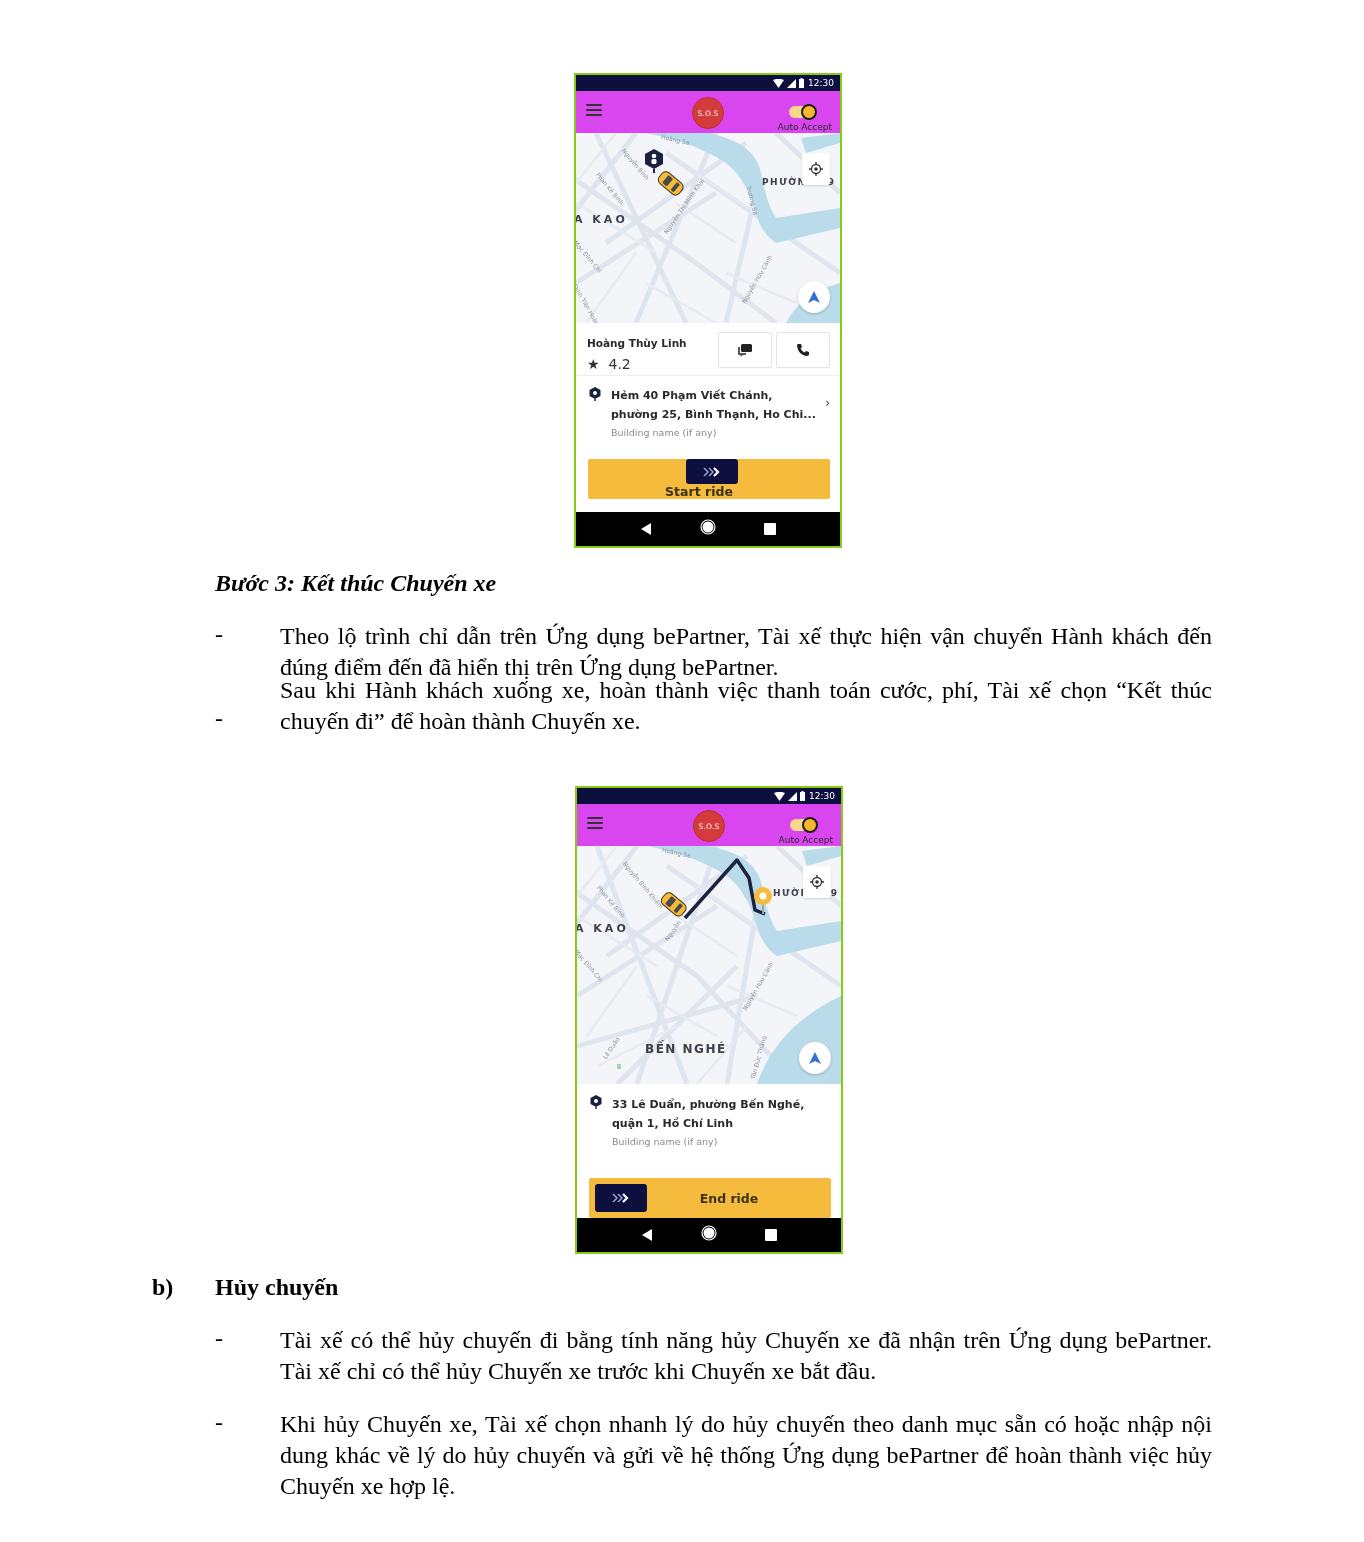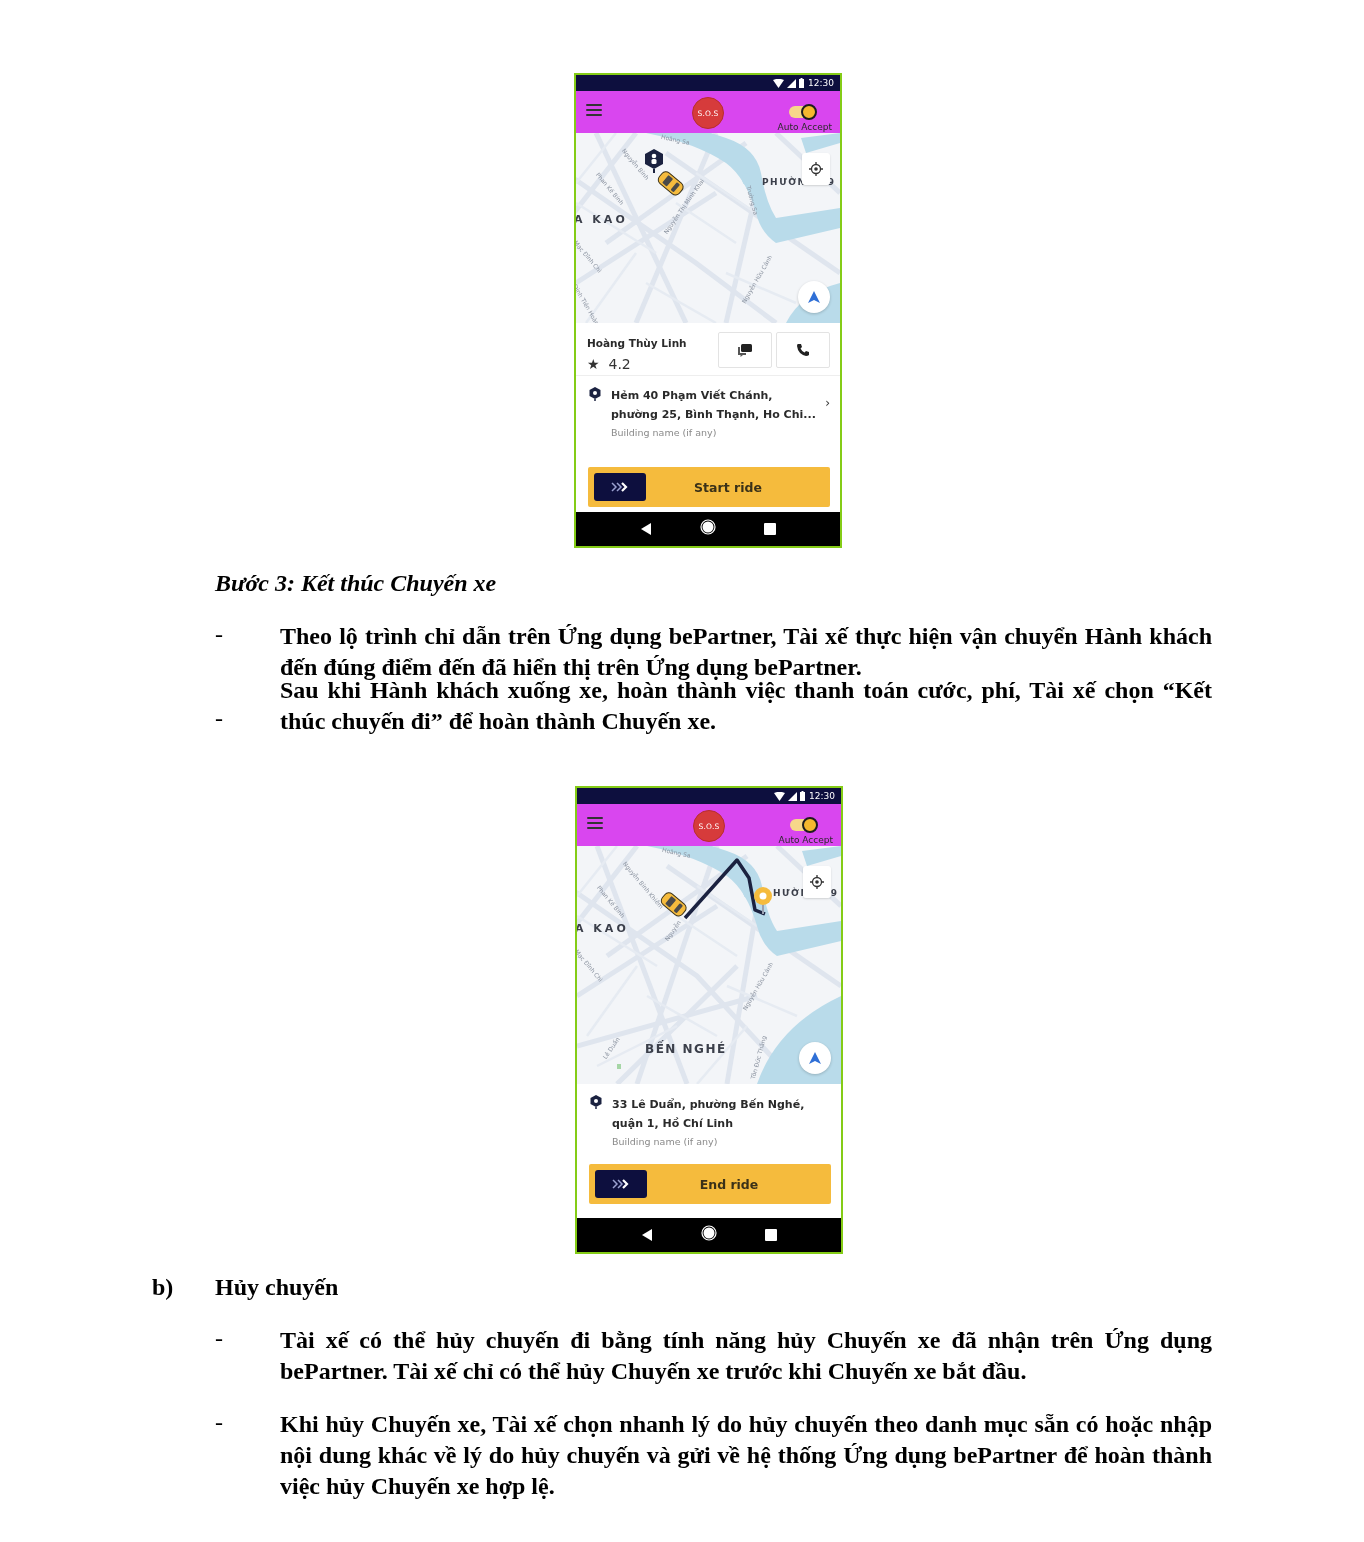--- a/index.html
+++ b/index.html
@@ -48,35 +48,35 @@
   .call-btn { right:10px; }
 
   .addr { position:relative; padding:9px 24px 0 35px; height:66px; }
   .addr .pin { position:absolute; left:13px; top:11px; }
   .addr-line { font-size:11px; color:#2a2a2a; font-weight:bold; line-height:21px; white-space:nowrap; overflow:hidden; }
   .addr-sub { font-size:9.5px; color:#8a8a8a; margin-top:2px; }
   .addr .chev { position:absolute; right:10px; top:20px; font-size:12px; color:#333; }
 
   .slide-bar { position:absolute; left:12px; right:10px; height:40px; background:#f5bb3d; border-radius:2px;
                display:flex; align-items:center; }
-  #phone1 .slide-bar { top:392px; }
-  #phone2 .slide-bar { top:376px; }
+  #phone1 .slide-bar { top:384px;flex-direction:column; }
+  #phone2 .slide-bar { top:390px; }
   .slide-handle { margin-left:6px; width:52px; height:28px; background:#0d0f3e; border-radius:3px;
                   display:flex; align-items:center; justify-content:center; color:#fff; }
   .slide-label { flex:1; text-align:center; font-size:12.5px; font-weight:bold; color:#3a3118; margin-right:20px; }
 
   .navbar { position:absolute; left:0; right:0; bottom:0; height:34px; background:#000;
             display:flex; align-items:center; justify-content:space-around; padding:0 40px; }
   .navbar > div { cursor:pointer; }
 
   
   .doc { position:absolute; font-size:24px; line-height:31px; }
   .step-heading { left:215px; top:568px; font-style:italic; font-weight:bold; font-size:24px; }
   .bullet-dash { position:absolute; left:215px; font-size:24px; }
-  .para { position:absolute; left:280px; width:932px; text-align:justify; text-align-last:left; font-size:24px; line-height:31px;font-weight:bold; }
+  .para { position:absolute; left:280px; width:932px; text-align:justify; text-align-last:left; font-size:24px; line-height:31px; }
   .section-heading { position:absolute; top:1274px; font-weight:bold; font-size:24px; }
   .sec-letter { left:152px; }
   .sec-title { left:215px; }
 </style>
 </head>
 <body>
 
 <div class="phone" id="phone1">
   <div class="statusbar">
     <span class="sig">

